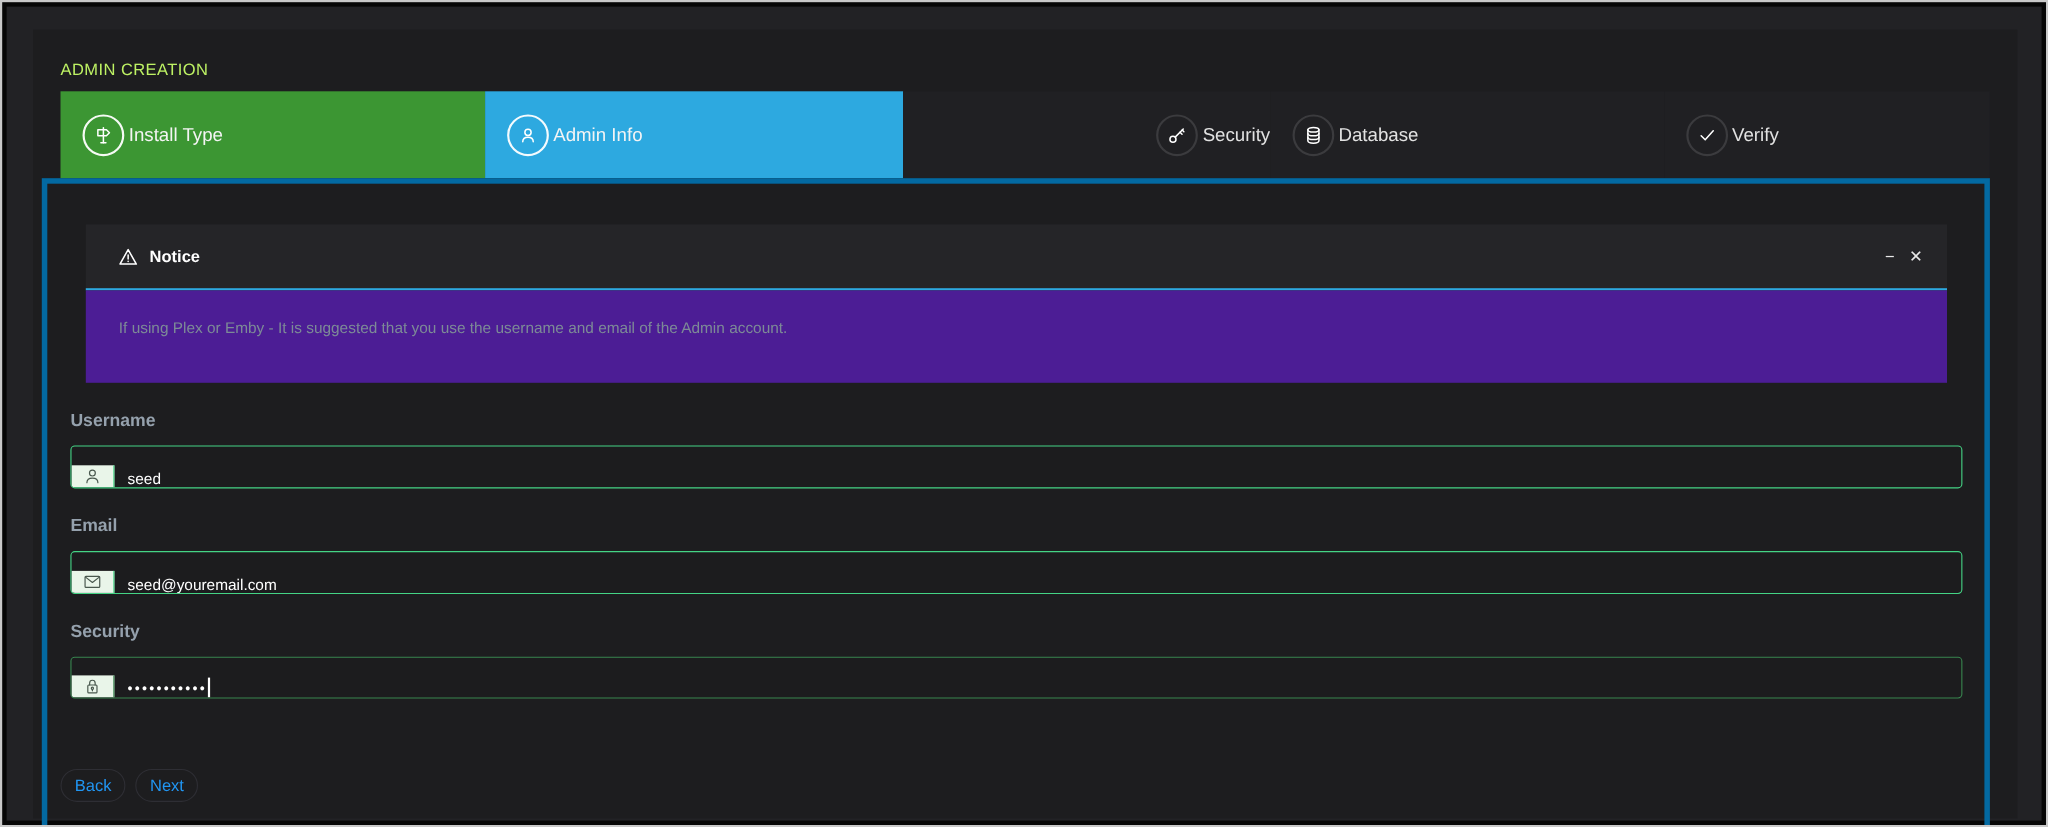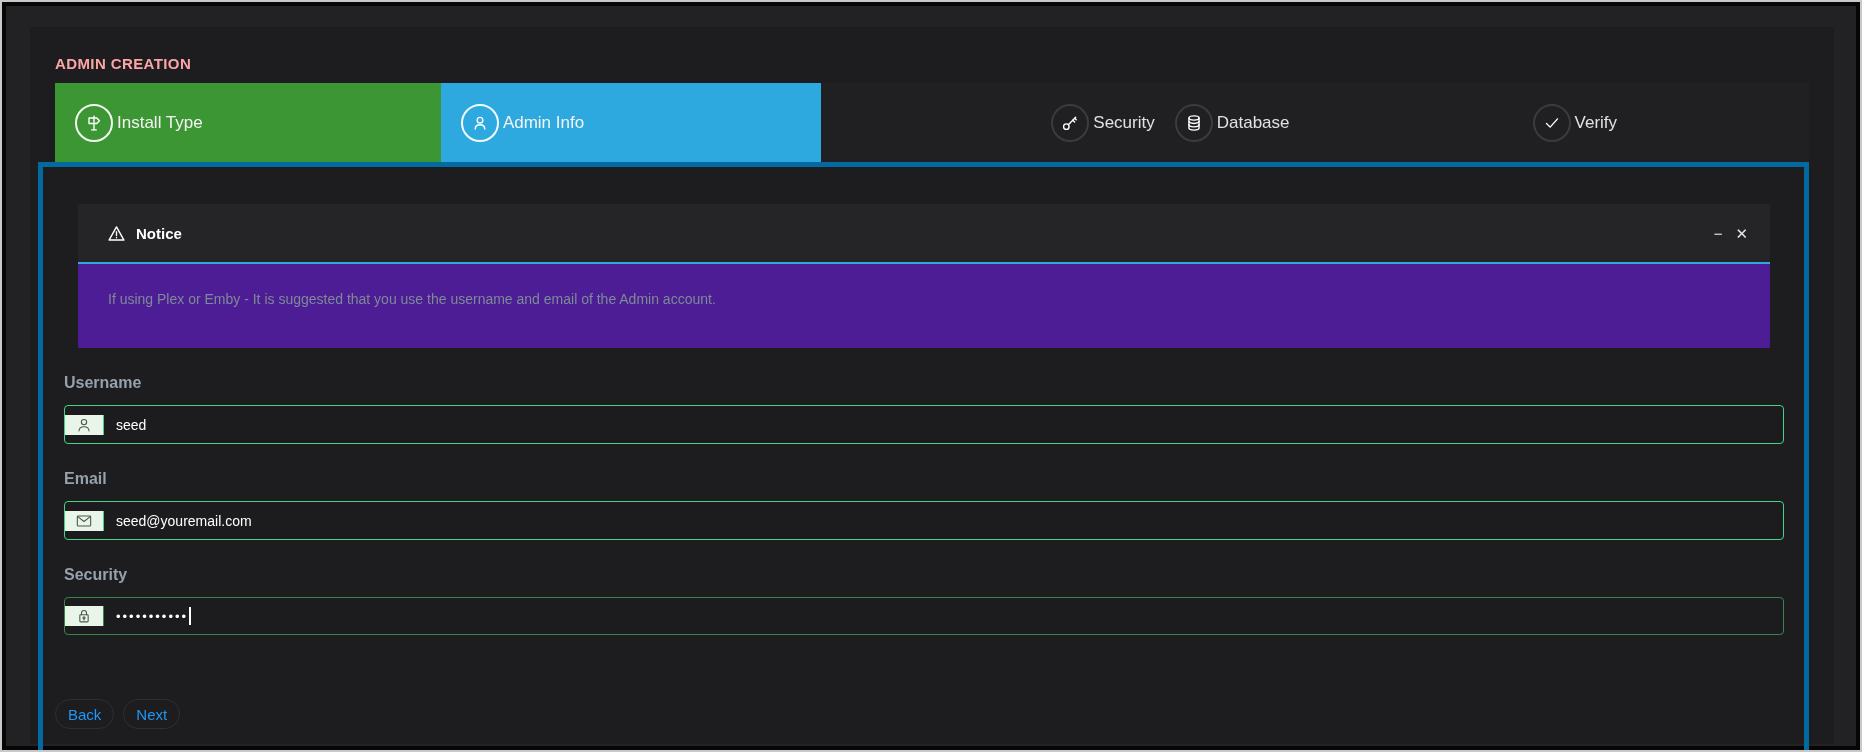--- a/index.html
+++ b/index.html
@@ -1,22 +1,22 @@
 <!DOCTYPE html>
 <html><head>
 <meta charset="utf-8">
 <style>
   * { margin:0; padding:0; box-sizing:border-box; font-family:"Liberation Sans", sans-serif; }
   html,body { width:1862px; height:752px; }
   body { position:relative; background:#060606; border:2px solid #c9c9c9; overflow:hidden; }
   .page { position:absolute; inset:4px; background:#222225; }
   .card { position:absolute; left:24px; top:21px; right:22px; bottom:2px; background:#1d1d1f; }
 
-  .page-title { position:absolute; left:25px; top:28px; font-size:15px; font-weight:700;
-                color:#fca5a5; letter-spacing:.4px; }
+  .page-title { position:absolute; left:25px; top:28px; font-size:15px; font-weight:400;
+                color:#bef264; letter-spacing:.4px; }
 
   
   .steps { position:absolute; left:25px; right:25px; top:56px; height:79px; display:flex; }
   .step { display:flex; align-items:center; gap:4px; padding-left:20px; background:#202023; }
   .step:nth-child(1){ width:22.0%; }
   .step:nth-child(2){ width:21.7%; }
   .step:nth-child(3){ width:19.0%;justify-content:flex-end; }
   .step:nth-child(4){ width:20.4%; }
   .step:nth-child(5){ flex:1; }
   .step.done   { background:#3c9633; }
@@ -40,21 +40,21 @@
   .notice-title { font-size:15px; font-weight:700; color:#ffffff; margin-left:9px; }
   .notice-tools { margin-left:auto; display:flex; align-items:center; gap:13px; }
   .notice-tool { color:#e8e8e8; font-size:15px; line-height:1; cursor:pointer; background:none; border:none; }
   .notice-body { height:84px; background:#4c1d95; padding:26px 30px; }
   .notice-text { font-size:14px; color:#7d8a97; }
 
   
   .form-area { margin:26px 20px 0 21px; }
   .field-group { margin-bottom:26px; }
   .field-label { display:block; font-size:16px; font-weight:700; color:#95a1ad; margin-bottom:13px; }
-  .input-row { display:flex; align-items:center; height:39px; border:1px solid #44d485;
+  .input-row { display:flex; align-items:flex-end; height:39px; border:1px solid #44d485;
                border-radius:4px; background:#1c1c1e; overflow:hidden; }
   .input-row.dim { border-color:#38854f; height:38px; }
   .input-icon { width:39px; flex:0 0 39px; background:#e9f5e9; border-right:1px solid inherit;
                 display:flex; align-items:center; justify-content:center; }
   .input-row .input-icon { border-right:1px solid #44d485; }
   .input-row.dim .input-icon { border-right-color:#38854f; }
   .input-icon svg { stroke:#49584e; fill:none; stroke-width:1.3; stroke-linecap:round; stroke-linejoin:round; }
   .text-input { flex:1; background:transparent; border:none; outline:none; color:#ffffff;
                 font-size:14px; padding:0 12px; }
   .password-display { flex:1; display:flex; align-items:center; padding:0 12px; cursor:text; }

